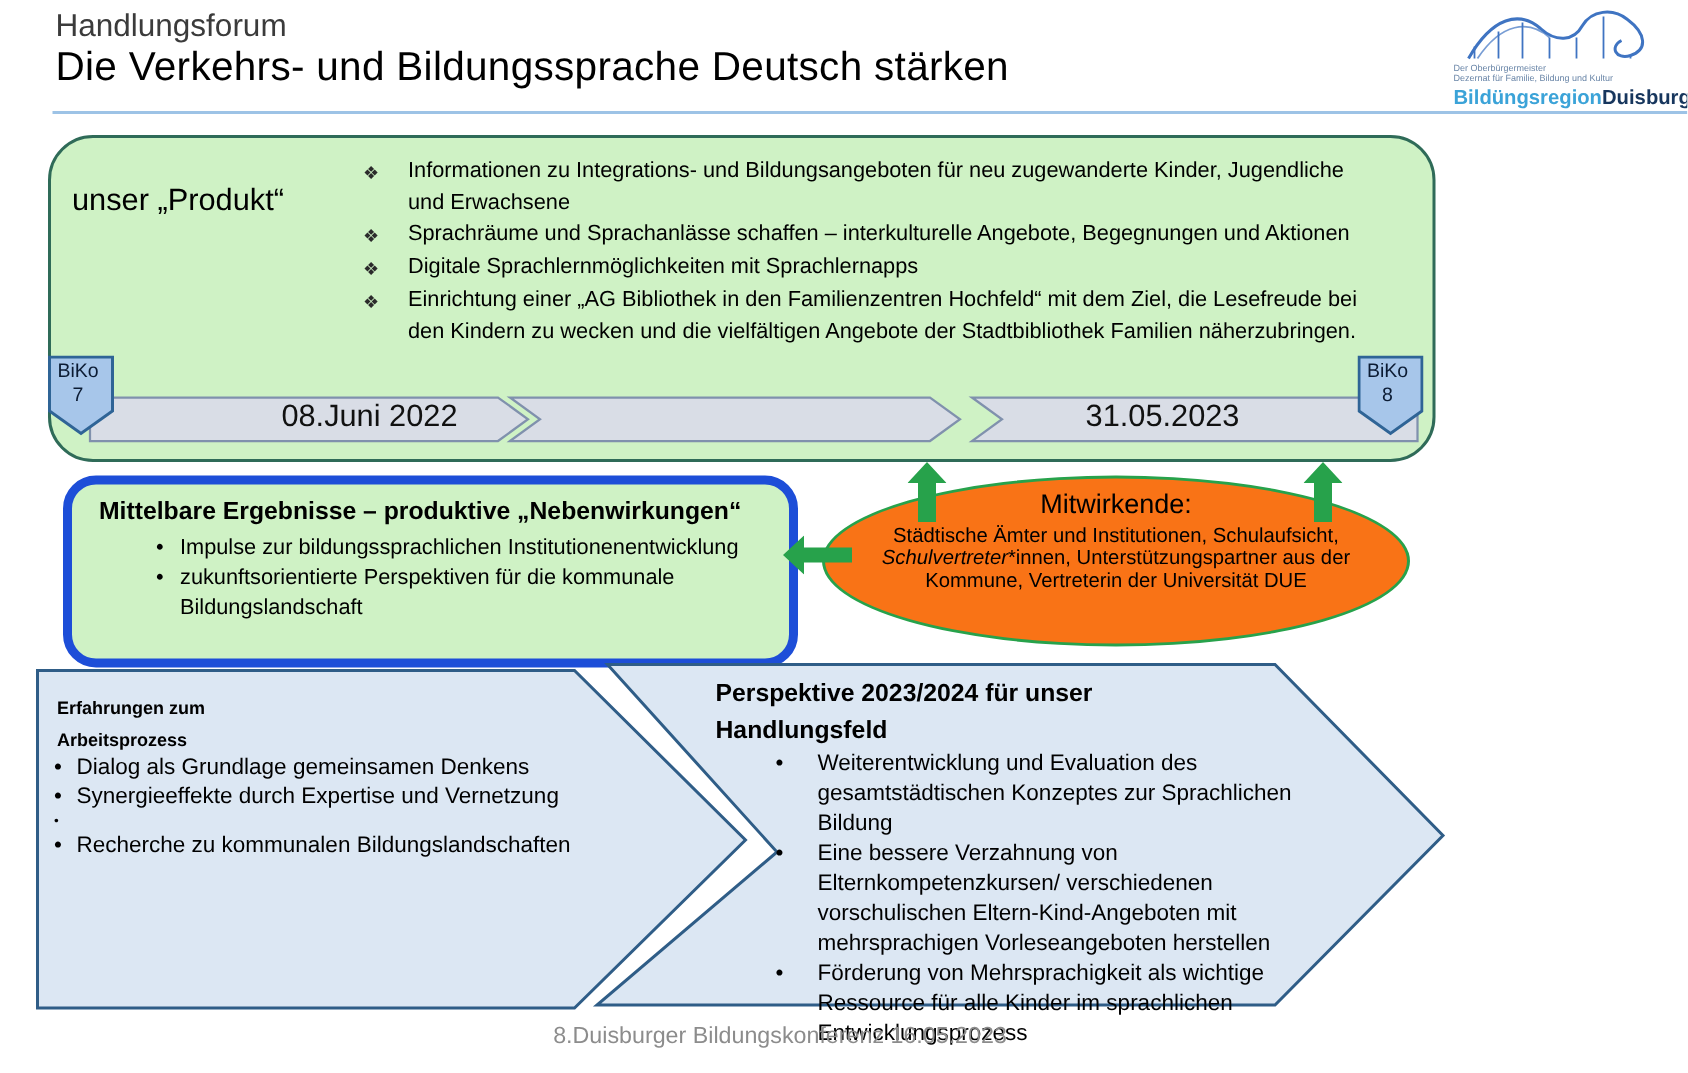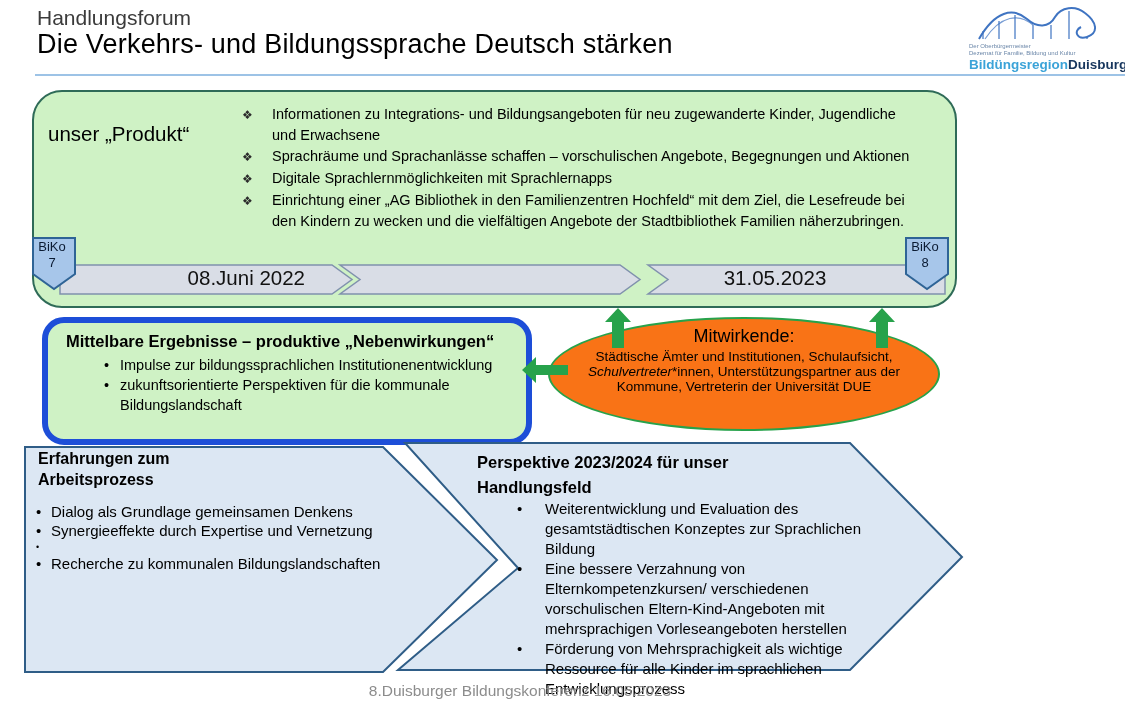--- a/index.html
+++ b/index.html
@@ -53,21 +53,21 @@
   .contrib h3{margin:7px 0 2px 0;font-size:18px;font-weight:normal;}
   .contrib .body{font-size:13.5px;line-height:15px;padding:0 28px;}
 
   .garrow{position:absolute;}
   .garrow.up1{left:605px;top:308px;}
   .garrow.up2{left:869px;top:308px;}
   .garrow.lft{left:522px;top:357px;}
 
   
   .bottom-svg{position:absolute;left:20px;top:438px;width:950px;height:242px;}
-  .proc-title{position:absolute;left:38px;top:448px;font-size:16px;font-weight:bold;
+  .proc-title{position:absolute;left:38px;top:462px;font-size:12px;font-weight:bold;
       white-space:pre-line;line-height:21px;}
   .proc-list{position:absolute;left:36px;top:502px;width:348px;margin:0;padding:0;list-style:none;
       font-size:15px;line-height:19px;}
   .proc-list li{display:flex;}
   .proc-list .dm{width:15px;flex:0 0 15px;}
   .proc-list li.gap{min-height:14px;font-size:9px;line-height:14px;}
 
   .persp-title{position:absolute;left:470px;top:450px;font-size:16.5px;font-weight:bold;
       white-space:pre-line;line-height:25px;margin-left:7px;}
   .persp-list{position:absolute;left:505px;top:499px;width:400px;margin:0;padding:0;list-style:none;
@@ -106,21 +106,21 @@
   <div class="result-label">
     <div>unser „Produkt“</div>
   </div>
   <ul class="kite-list">
     <li>
         <span class="km">❖</span>
         <span>Informationen zu Integrations- und Bildungsangeboten für neu zugewanderte Kinder, Jugendliche und Erwachsene</span>
       </li>
     <li>
         <span class="km">❖</span>
-        <span>Sprachräume und Sprachanlässe schaffen – vorschulischen Angebote, Begegnungen und Aktionen</span>
+        <span>Sprachräume und Sprachanlässe schaffen – interkulturelle Angebote, Begegnungen und Aktionen</span>
       </li>
     <li>
         <span class="km">❖</span>
         <span>Digitale Sprachlernmöglichkeiten mit Sprachlernapps</span>
       </li>
     <li>
         <span class="km">❖</span>
         <span>Einrichtung einer „AG  Bibliothek in den Familienzentren Hochfeld“ mit dem Ziel, die Lesefreude bei den Kindern zu wecken und die vielfältigen Angebote der Stadtbibliothek Familien näherzubringen.</span>
       </li>
   </ul>

